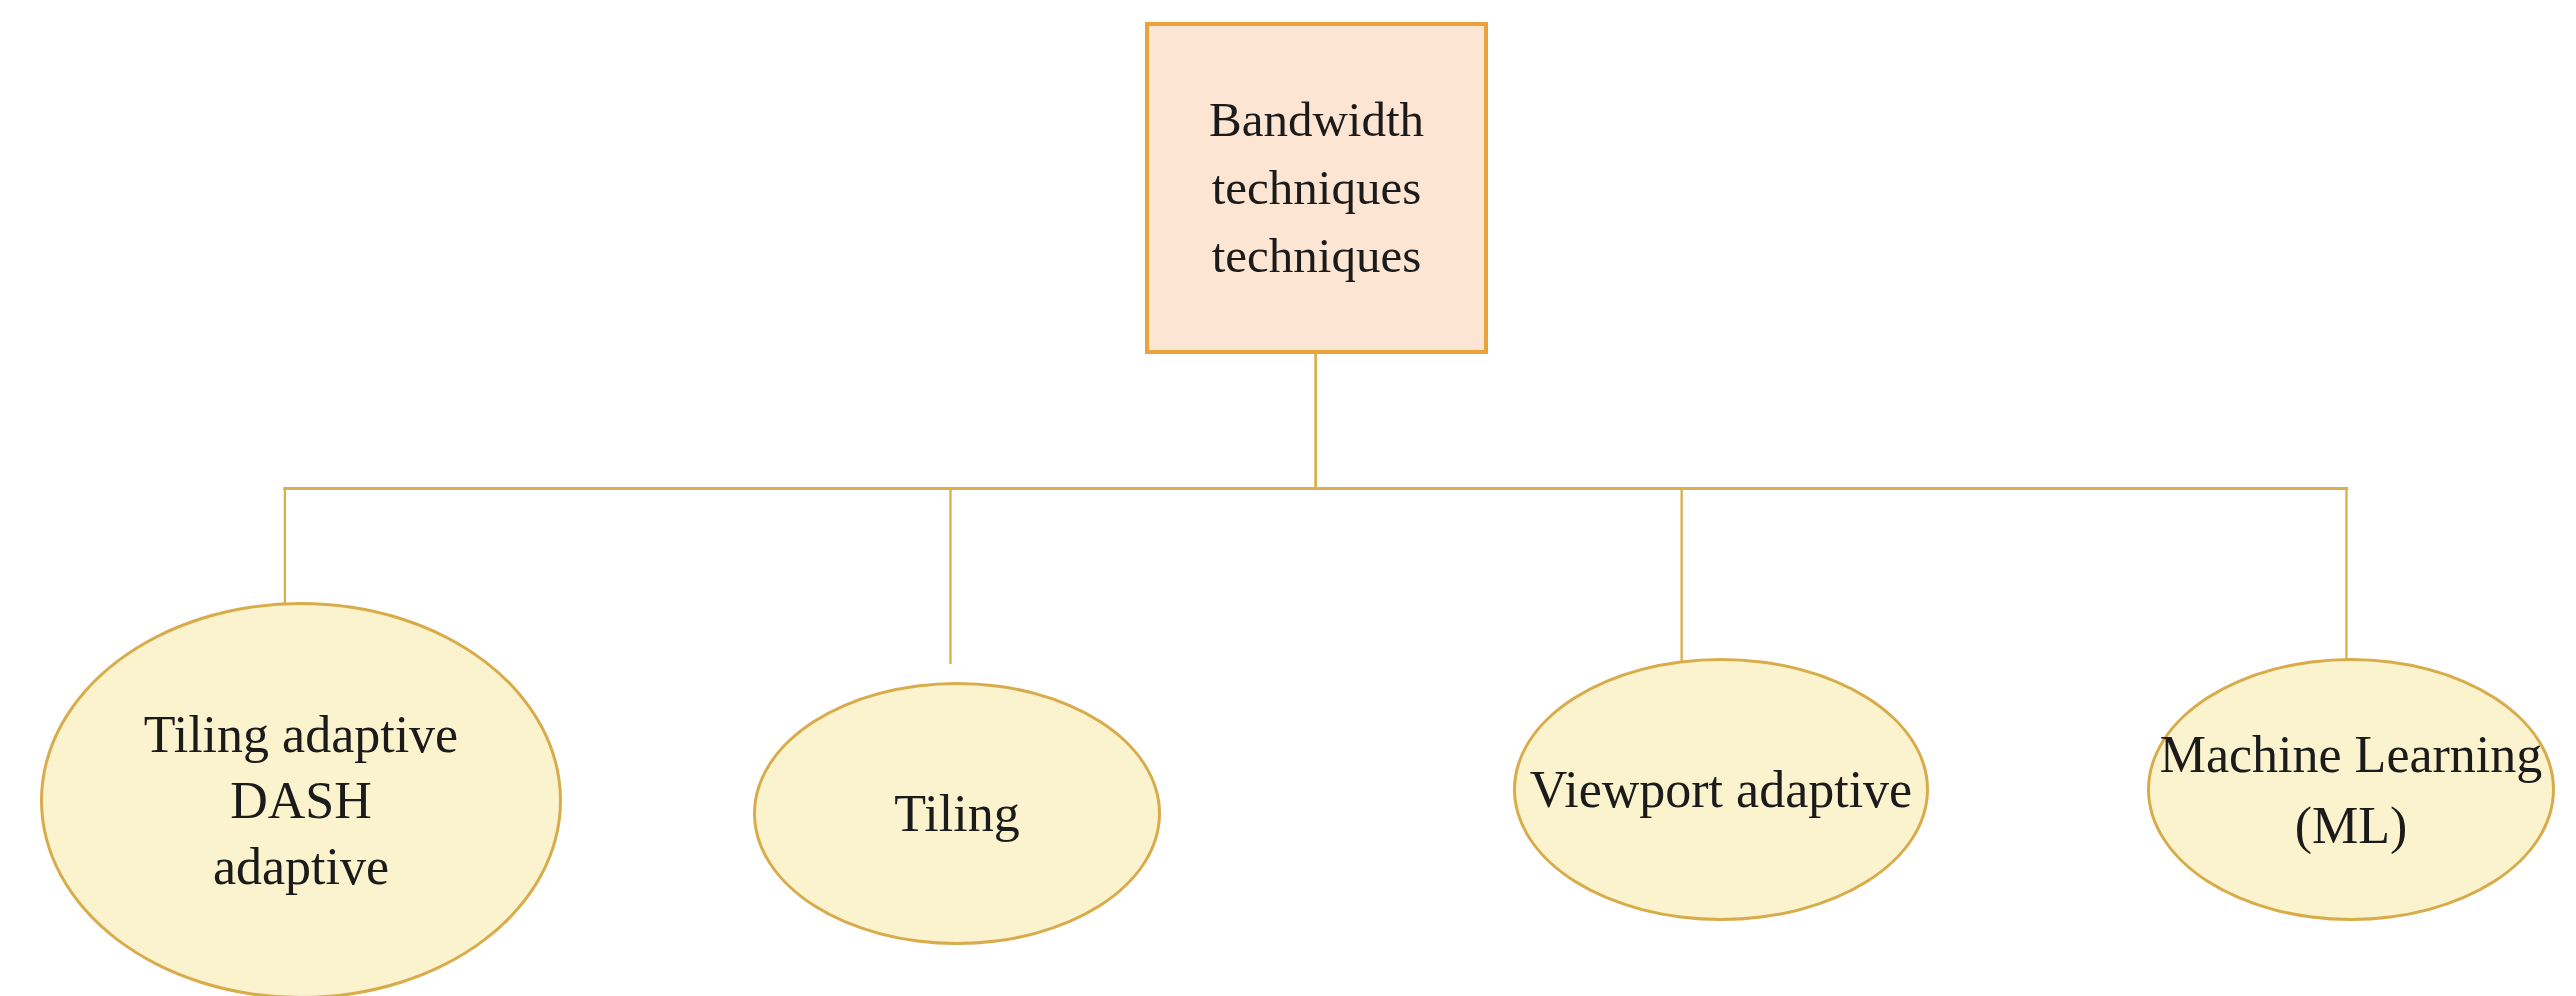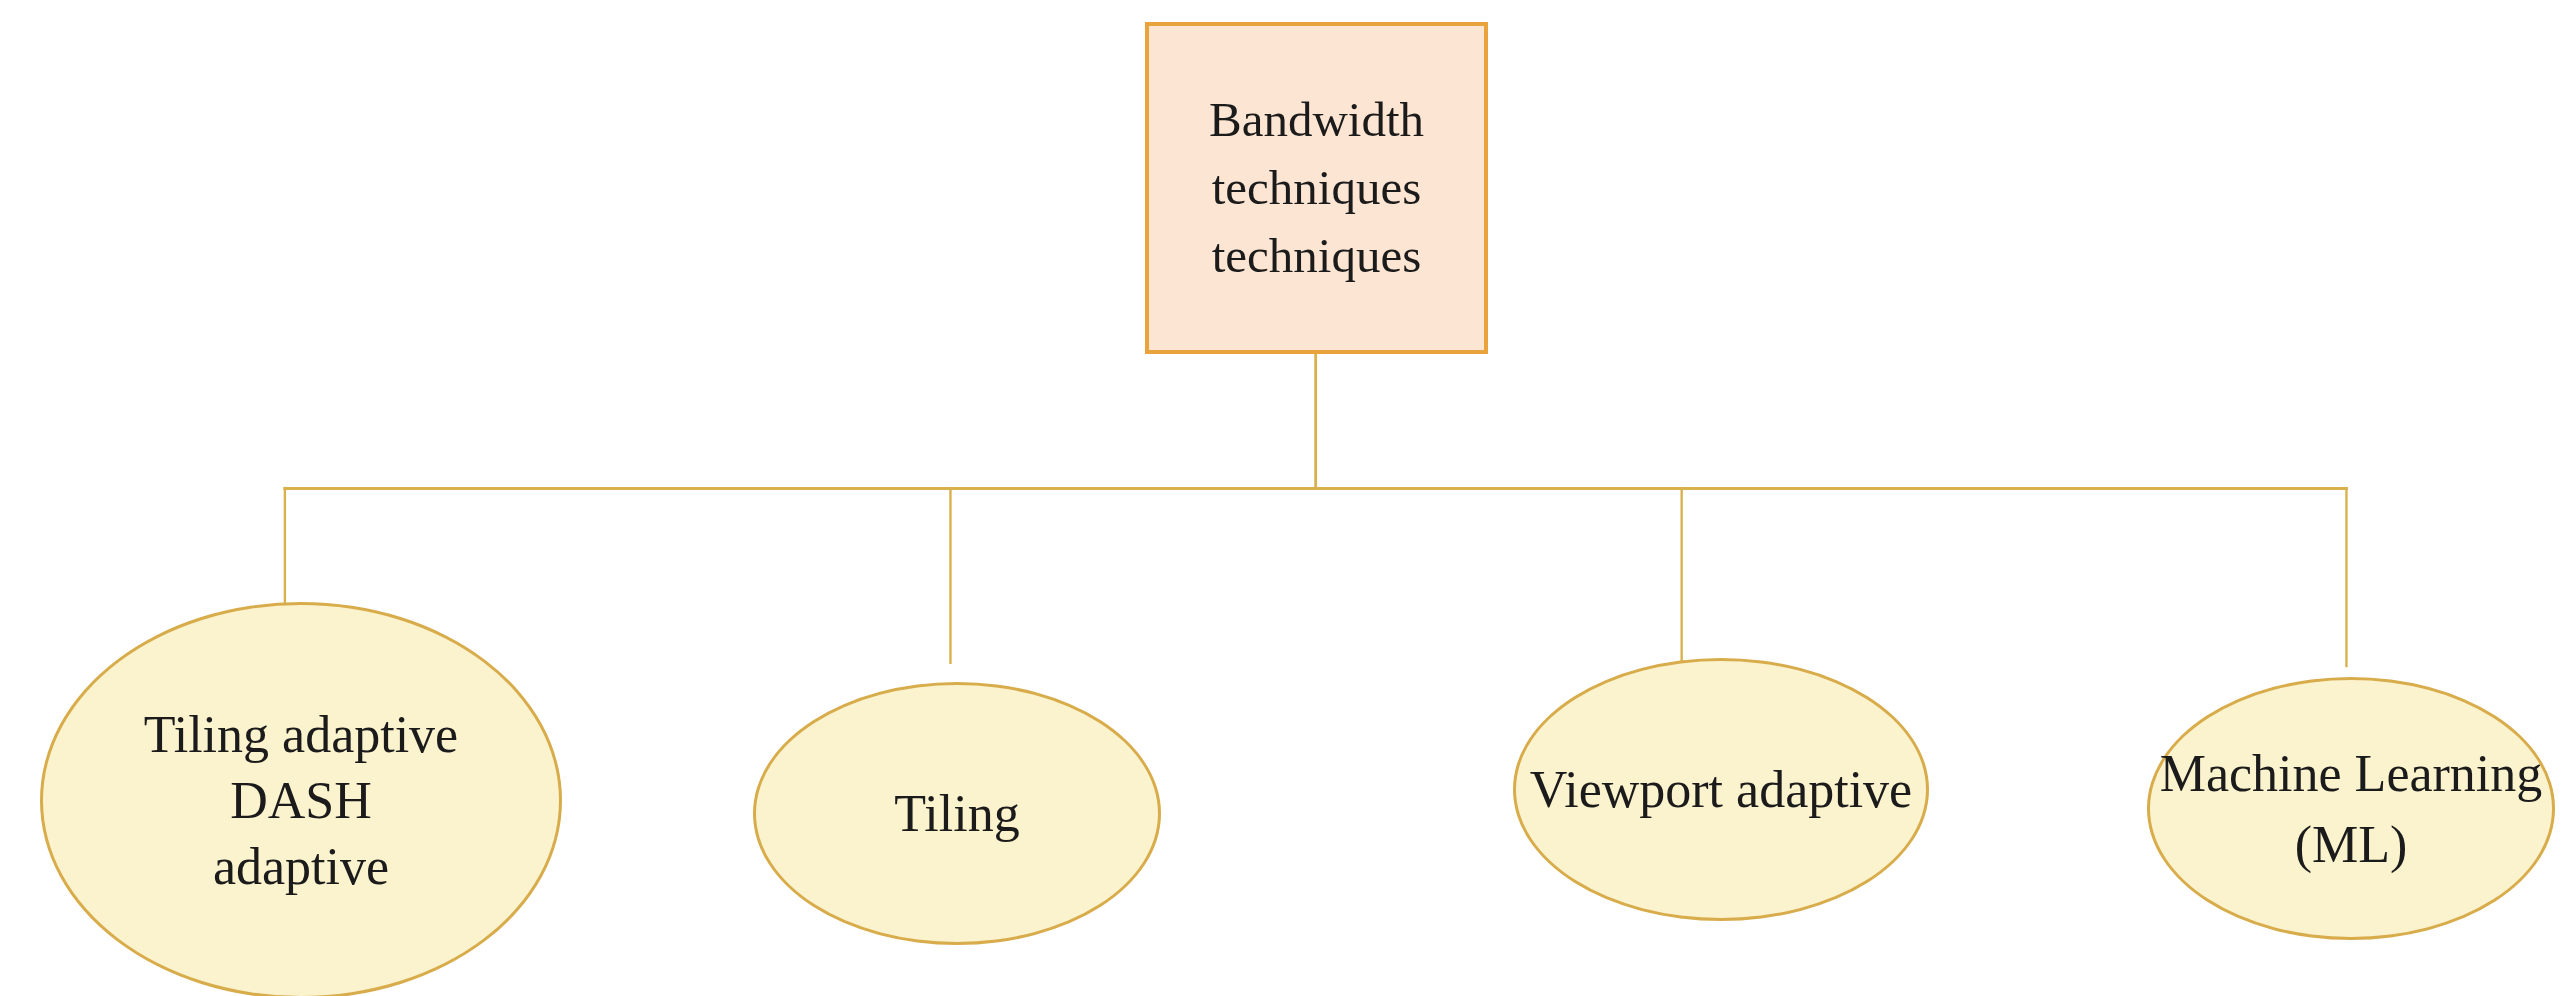--- a/index.html
+++ b/index.html
@@ -71,21 +71,21 @@
     height: 263px;
   }
   .ellipse.e-viewport {
     left: 1513px;
     top: 658px;
     width: 416px;
     height: 263px;
   }
   .ellipse.e-ml {
     left: 2147px;
-    top: 677px;
+    top: 658px;
     width: 408px;
     height: 263px;
   }
   .node-line {
     display: block;
     white-space: nowrap;
   }
 </style>
 </head>
 <body>

